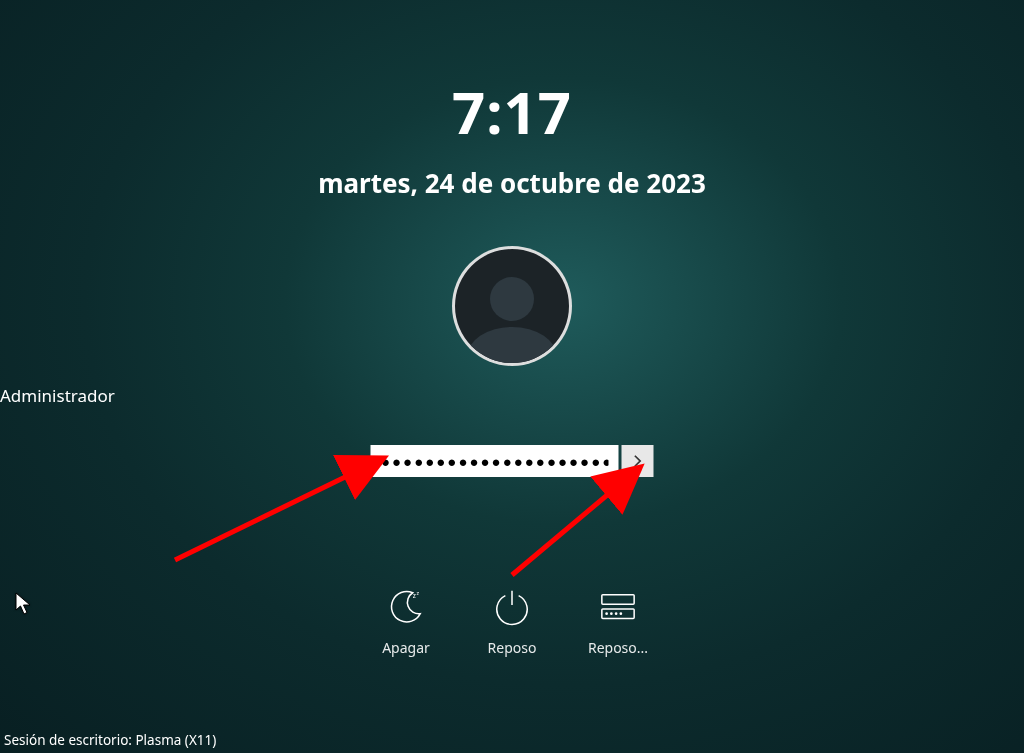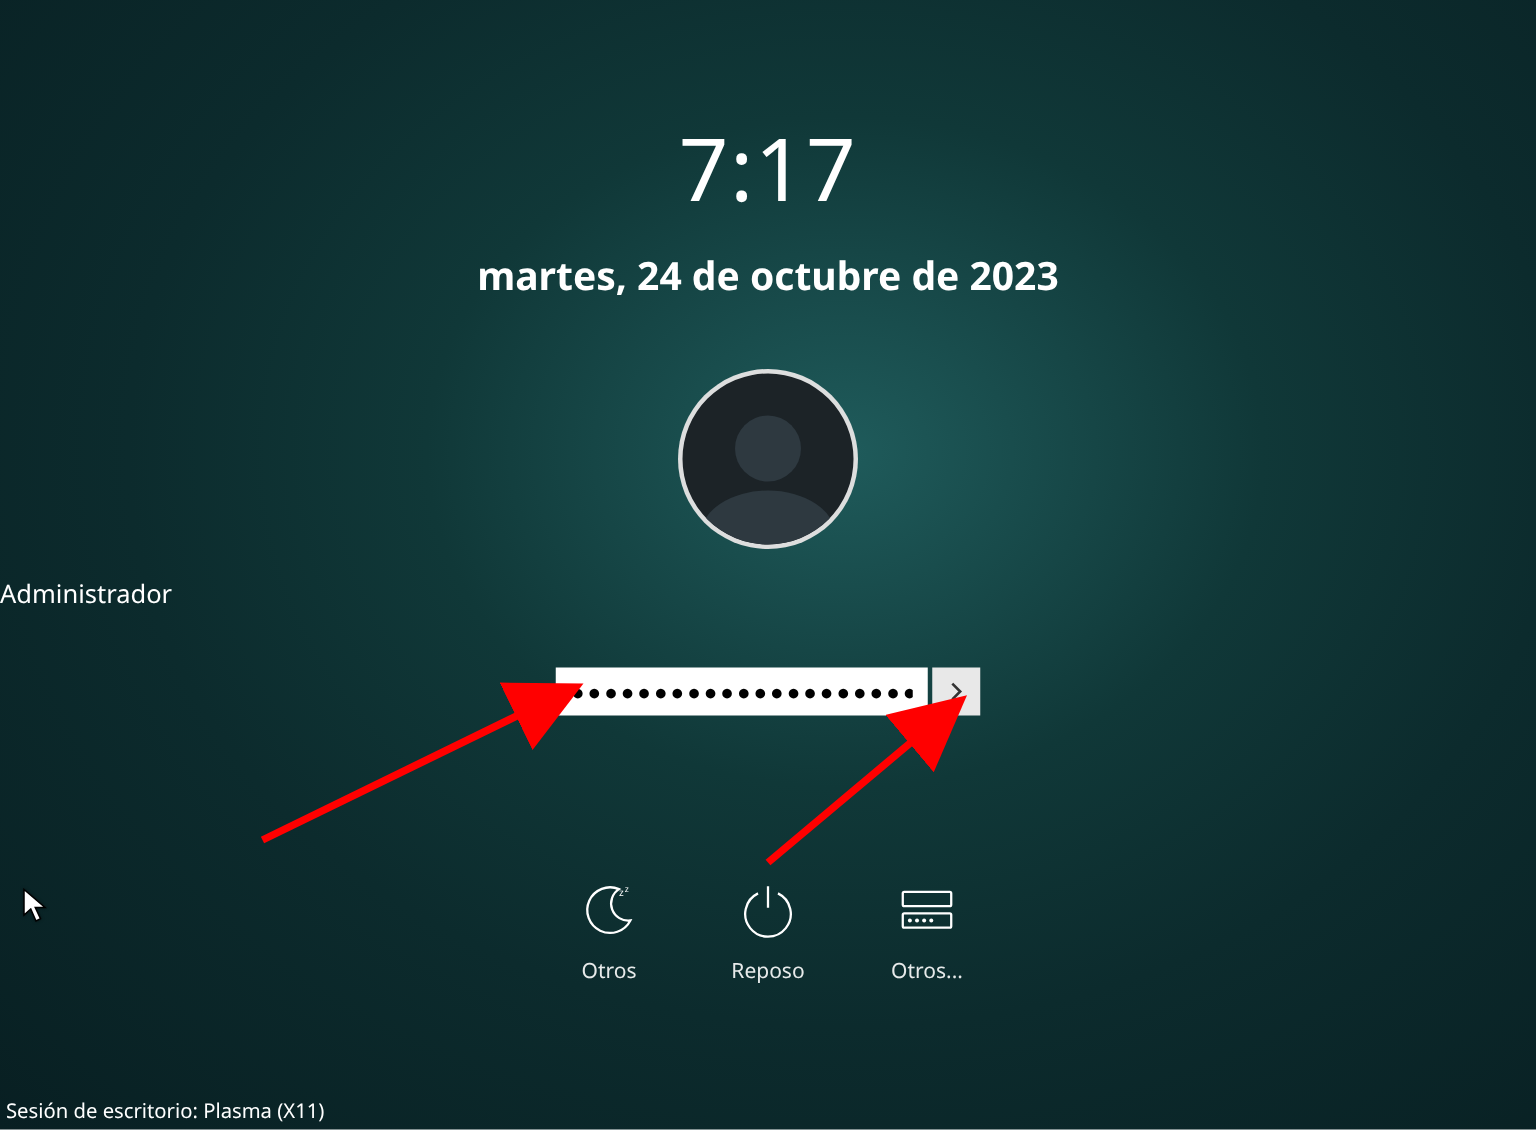--- a/index.html
+++ b/index.html
@@ -4,21 +4,21 @@
   <style>
     * { margin: 0; padding: 0; box-sizing: border-box; }
     html, body { width: 1024px; height: 753px; overflow: hidden; font-family: "Noto Sans", "Segoe UI", sans-serif; }
     body {
       background: radial-gradient(ellipse at 55% 40%, #1f5b5b 0%, #103838 35%, #0c2b2d 60%, #081f22 100%);
       color: #ffffff;
       position: relative;
     }
 
     .clock-block { position: absolute; left: 0; right: 0; top: 72px; text-align: center; }
-    .clock { font-size: 58px; font-weight: 400; letter-spacing: 1px; }
+    .clock { font-size: 58px; font-weight: 700; letter-spacing: 1px; }
     .date  { font-size: 26px; font-weight: 700; margin-top: 14px; }
 
     .user-block { position: absolute; left: 0; right: 0; top: 246px; text-align: left; }
     .avatar-ring {
       width: 120px; height: 120px; border-radius: 50%;
       margin: 0 auto; background: #1c2327;
       border: 3px solid rgba(255,255,255,0.85);
       position: relative; overflow: hidden;
     }
     .avatar-head { position:absolute; width:44px; height:44px; border-radius:50%;
@@ -91,21 +91,21 @@
 
 <div class="actions">
   <div class="action-item">
     <div class="action-icon">
       <svg viewBox="0 0 40 40">
         <path d="M27 5 A16 16 0 1 0 35 27 A12 12 0 0 1 27 5 Z"></path>
         <text x="27" y="10" font-size="7" fill="#ffffff" stroke="none">z</text>
         <text x="31" y="7" font-size="6" fill="#ffffff" stroke="none">z</text>
       </svg>
     </div>
-    <div class="action-label">Otros</div>
+    <div class="action-label">Apagar</div>
   </div>
 
 
   <div class="action-item">
     <div class="action-icon">
       <svg viewBox="0 0 40 40">
         <path d="M13 8 A16 16 0 1 0 27 8"></path>
         <line x1="20" y1="3" x2="20" y2="18"></line>
       </svg>
     </div>
@@ -116,21 +116,21 @@
     <div class="action-icon">
       <svg viewBox="0 0 40 40">
         <rect x="3" y="7" width="34" height="10" rx="1"></rect>
         <rect x="3" y="22" width="34" height="10" rx="1"></rect>
         <circle cx="8" cy="27" r="1.4" fill="#ffffff" stroke="none"></circle>
         <circle cx="13" cy="27" r="1.4" fill="#ffffff" stroke="none"></circle>
         <circle cx="18" cy="27" r="1.4" fill="#ffffff" stroke="none"></circle>
         <circle cx="23" cy="27" r="1.4" fill="#ffffff" stroke="none"></circle>
       </svg>
     </div>
-    <div class="action-label">Otros...</div>
+    <div class="action-label">Reposo...</div>
   </div>
 </div>
 
 <div class="session-label">Sesión de escritorio: Plasma (X11)</div>
 
 <div class="cursor">
   <svg viewBox="0 0 18 24">
     <path d="M1 1 L1 18 L5.5 14 L9 22 L12 20.5 L8.5 13 L15 13 Z" fill="#ffffff" stroke="#000000" stroke-width="1"></path>
   </svg>
 </div>

